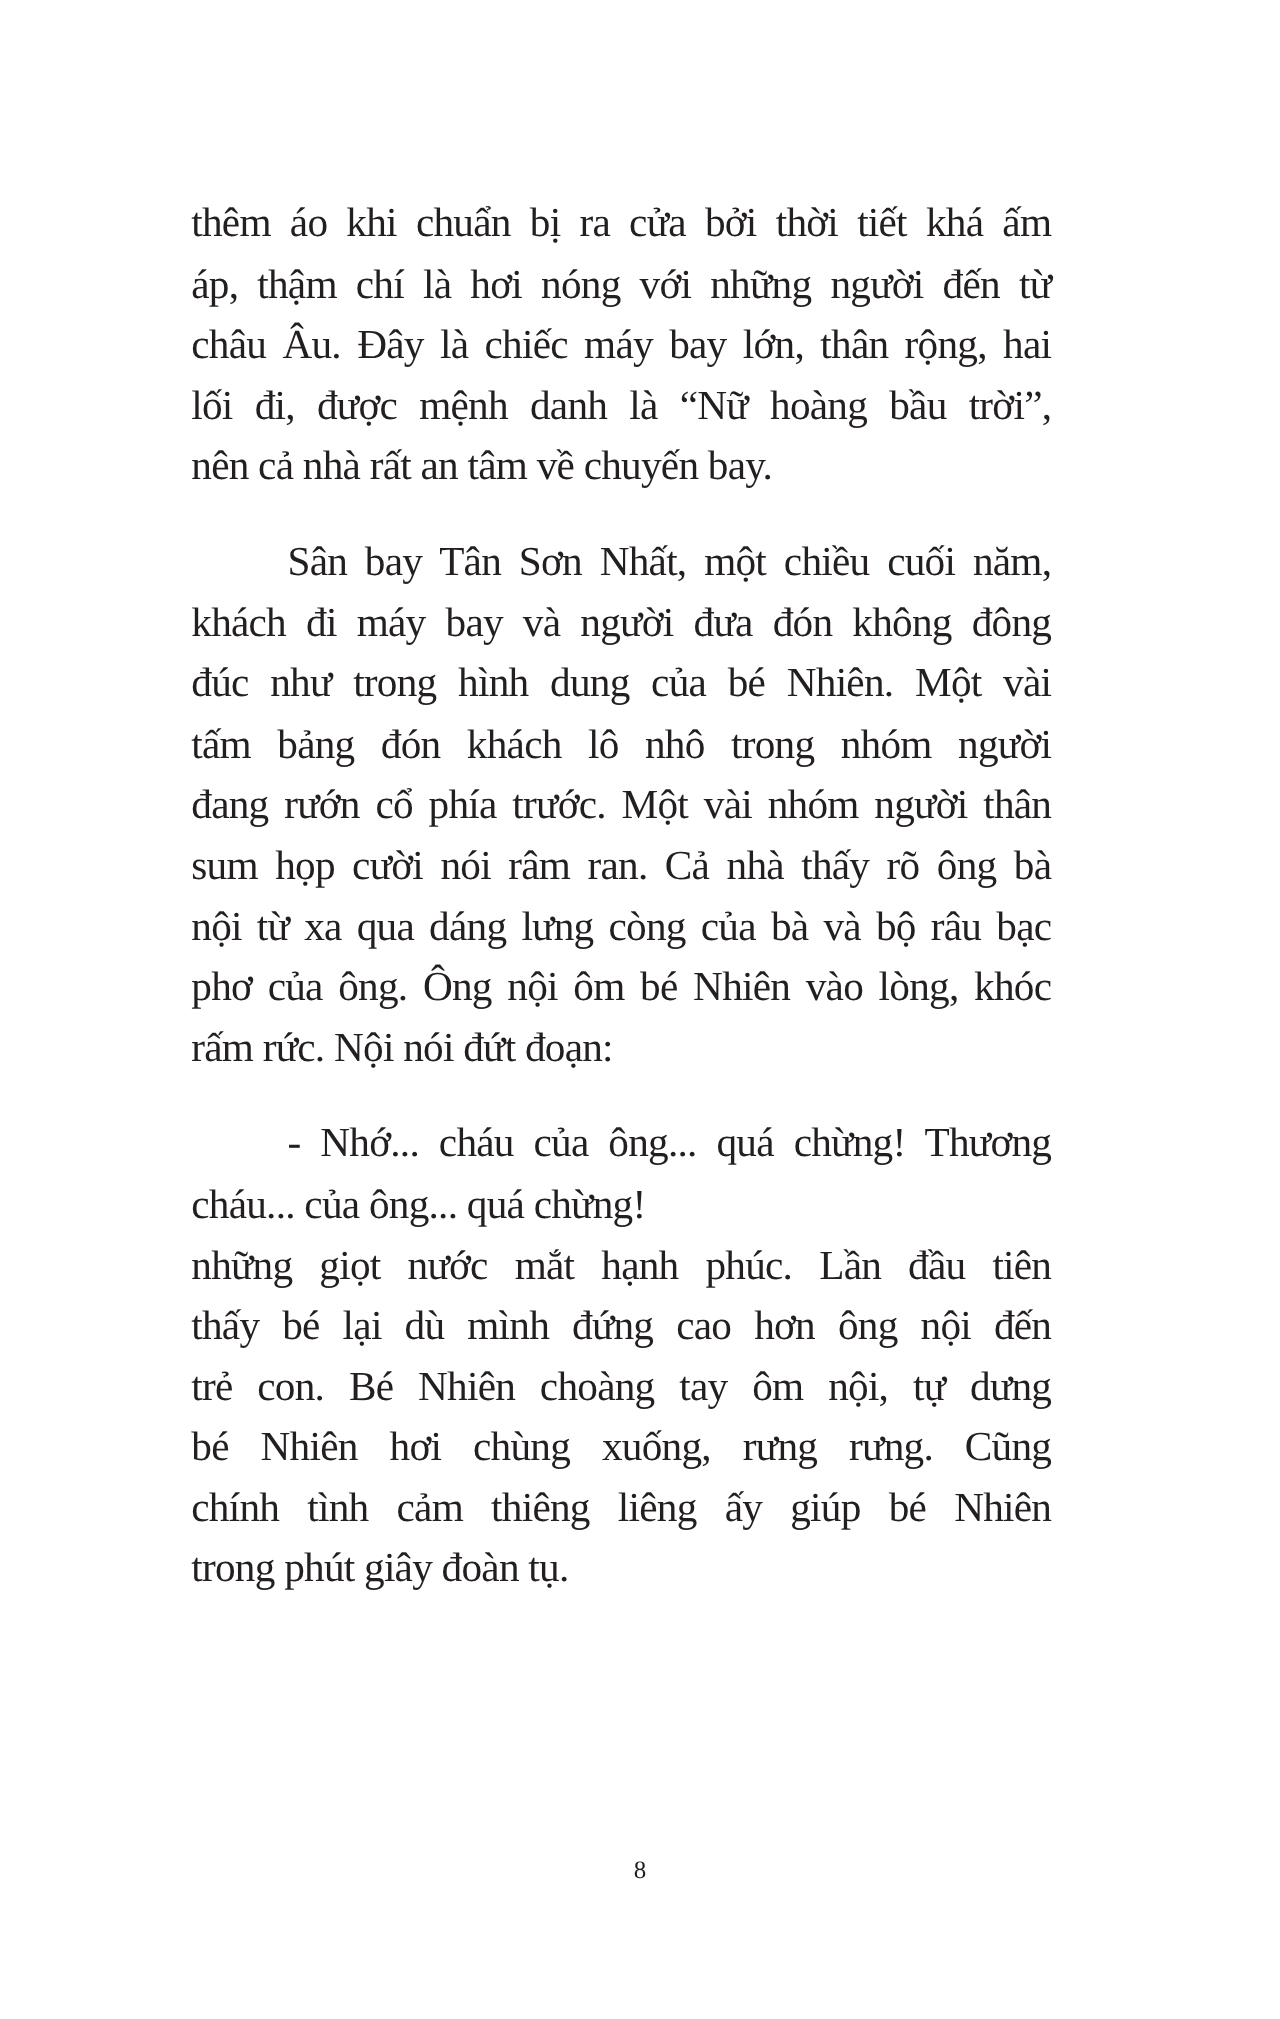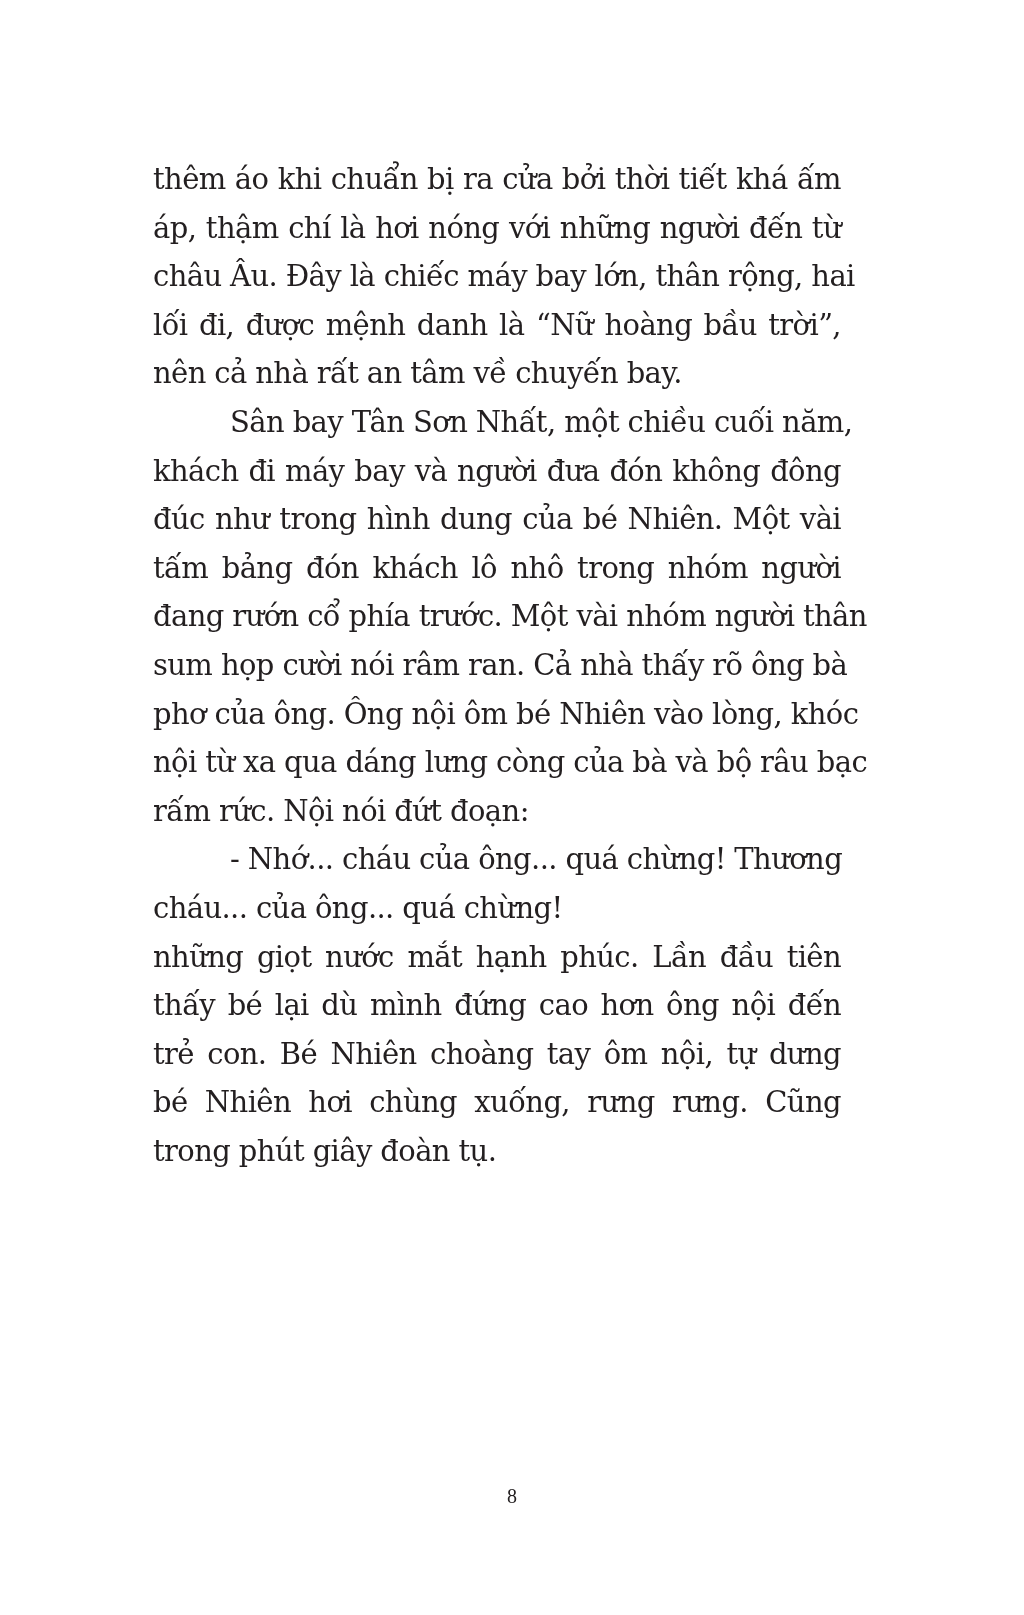--- a/index.html
+++ b/index.html
@@ -18,31 +18,33 @@
     .page {
       position: absolute;
       left: 153px;
       top: 155px;
       width: 688px;
     }
     .line {
       display: block;
       height: 48.6px;
       line-height: 48.6px;
-      font-size: 29px;
+      font-size: 33px;
       white-space: nowrap;
       text-align: justify;
       text-align-last: justify;
       letter-spacing: -0.6px;
+      font-family: Liberation Serif, serif;
     }
     .line.last {
       text-align-last: left;
     }
     .line.indent {
       padding-left: 77px;
+      margin-top: 28px;
     }
     .page-number {
       position: absolute;
       left: 0;
       width: 1024px;
       top: 1485px;
       text-align: center;
       font-size: 20px;
       color: #231f20;
       font-family: "Liberation Serif", serif;
@@ -61,32 +63,33 @@
     <span class="line last">nên cả nhà rất an tâm về chuyến bay.</span>
   </div>
 
   <div>
     <span class="line indent">Sân bay Tân Sơn Nhất, một chiều cuối năm,</span>
     <span class="line">khách đi máy bay và người đưa đón không đông</span>
     <span class="line">đúc như trong hình dung của bé Nhiên. Một vài</span>
     <span class="line">tấm bảng đón khách lô nhô trong nhóm người</span>
     <span class="line">đang rướn cổ phía trước. Một vài nhóm người thân</span>
     <span class="line">sum họp cười nói râm ran. Cả nhà thấy rõ ông bà</span>
+    <span class="line">nội từ xa qua dáng lưng còng của bà và bộ râu bạc</span>
     <span class="line">phơ của ông. Ông nội ôm bé Nhiên vào lòng, khóc</span>
-    <span class="line">nội từ xa qua dáng lưng còng của bà và bộ râu bạc</span>
     <span class="line last">rấm rức. Nội nói đứt đoạn:</span>
   </div>
 
   <div>
     <span class="line indent">- Nhớ... cháu của ông... quá chừng! Thương</span>
     <span class="line last">cháu... của ông... quá chừng!</span>
   </div>
 
   <div>
     <span class="line">những giọt nước mắt hạnh phúc. Lần đầu tiên</span>
     <span class="line">thấy bé lại dù mình đứng cao hơn ông nội đến</span>
     <span class="line">trẻ con. Bé Nhiên choàng tay ôm nội, tự dưng</span>
     <span class="line">bé Nhiên hơi chùng xuống, rưng rưng. Cũng</span>
+    <span class="line">chính tình cảm thiêng liêng ấy giúp bé Nhiên</span>
     <span class="line last">trong phút giây đoàn tụ.</span>
   </div>
 </div>
 
 <div class="page-number">8</div>
 
 </body></html>

